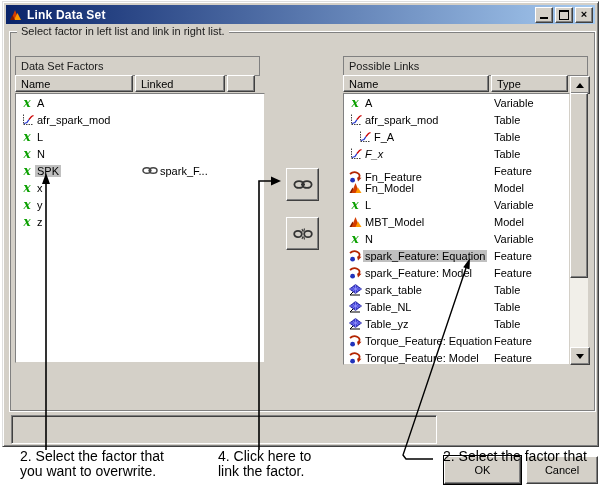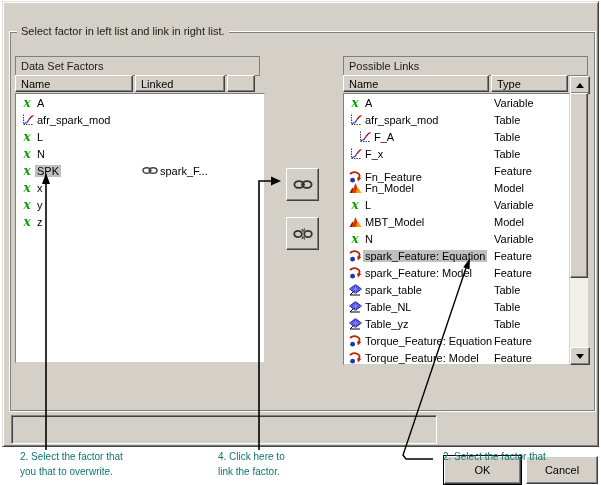--- a/index.html
+++ b/index.html
@@ -47,30 +47,47 @@
   #sb-up,#sb-down{width:18px;height:16px;display:flex;align-items:center;justify-content:center;}
   .tri-up{width:0;height:0;border-left:4px solid transparent;border-right:4px solid transparent;
           border-bottom:5px solid #000;}
   .tri-down{width:0;height:0;border-left:4px solid transparent;border-right:4px solid transparent;
           border-top:5px solid #000;}
   #sb-track{background:#f1efe9;}
   
   .pushbtn{font-size:11px;color:#000;display:flex;align-items:center;justify-content:center;margin-top:40px;}
   #ok-button{outline:1px solid #000;}
   
-  .callout{position:absolute;font-size:10px;line-height:15px;color:#0f766e;}
+  .callout{position:absolute;font-size:14px;line-height:15px;color:#000000;}
   #overlay{position:absolute;left:0;top:0;width:601px;height:485px;pointer-events:none;z-index:50;}
 </style>
 </head>
 <body>
 
 <div id="screen">
 
   <div id="dialog" class="abs">
 
+    <div id="titlebar" class="abs">
+      <svg class="ticon" viewBox="0 0 15 14">
+        <polygon points="2,12 6,2 10,12" fill="#d43d00"></polygon>
+        <polygon points="5,12 8.5,5 12,12" fill="#ff9a00"></polygon>
+        <polygon points="1,12 3.5,7 6,12" fill="#7f1d00"></polygon>
+      </svg>
+      <span id="title-text">Link Data Set</span>
+      <div class="winbtn raised">
+          <span class="glyph-min"></span>
+        </div>
+      <div class="winbtn raised">
+          <span class="glyph-max"></span>
+        </div>
+      <div class="winbtn raised">
+          <span class="glyph-close">×</span>
+        </div>
+    </div>
 
     <div id="groupbox" class="abs"></div>
     <div id="groupbox-label" class="abs">Select factor in left list and link in right list.</div>
 
     <div class="abs panel-title" style="left:12px;top:54px;width:238px;">Data Set Factors</div>
     <div class="abs colhead raised" style="left:12px;top:73px;width:118px;">Name</div>
     <div class="abs colhead raised" style="left:132px;top:73px;width:90px;">Linked</div>
     <div class="abs colhead raised" style="left:224px;top:73px;width:28px;"></div>
     <div id="left-list" class="abs list" style="left:12px;top:91px;width:248px;height:268px;">
         <div class="lrow">
@@ -208,21 +225,21 @@
                 <path d="M2.5 0.5 V10.5 H12.5" stroke="#404040" fill="none" stroke-dasharray="1.5 1"></path>
                 <polyline points="3,9.5 6,8.5 8,5.5" stroke="#2233cc" stroke-width="1.3" fill="none"></polyline>
                 <polyline points="8,5.5 10.5,2.5 12.5,1.5" stroke="#cc0000" stroke-width="1.3" fill="none"></polyline>
               </svg>
             </span>
             <span class="lbl">F_A</span>
           </span>
           <span>Table</span>
         </div>
         <div class="lrow">
-          <span class="namecell" style="width: 150px; flex: 0 0 auto; padding-left: 3px; box-sizing: border-box;">
+          <span class="namecell" style="width: 150px; flex: 0 0 auto; padding-left: 3px; box-sizing: border-box; font-style: italic;">
             <span class="icon">
               <svg width="13" height="12" viewBox="0 0 13 12">
                 <path d="M2.5 0.5 V10.5 H12.5" stroke="#404040" fill="none" stroke-dasharray="1.5 1"></path>
                 <polyline points="3,9.5 6,8.5 8,5.5" stroke="#2233cc" stroke-width="1.3" fill="none"></polyline>
                 <polyline points="8,5.5 10.5,2.5 12.5,1.5" stroke="#cc0000" stroke-width="1.3" fill="none"></polyline>
               </svg>
             </span>
             <span class="lbl">F_x</span>
           </span>
           <span>Table</span>
@@ -386,21 +403,21 @@
       <span class="tri-down"></span>
       </div>
 
     <div class="abs sunken" style="left:8px;top:413px;width:424px;height:27px;background:#d4d0c8;"></div>
     <div id="ok-button" class="abs raised pushbtn" style="left:441px;top:414px;width:75px;height:26px;">OK</div>
     <div class="abs raised pushbtn" style="left:523px;top:414px;width:70px;height:26px;">Cancel</div>
   </div>
 
   <div class="callout" style="left:20px;top:449px;">
     <div>2. Select the factor that</div>
-    <div>you that to overwrite.</div>
+    <div>you want to overwrite.</div>
   </div>
   <div class="callout" style="left:218px;top:449px;">
     <div>4. Click here to</div>
     <div>link the factor.</div>
   </div>
   <div class="callout" style="left:443px;top:449px;">
     <div>2. Select the factor that</div>
   </div>
 
   <svg id="overlay">

